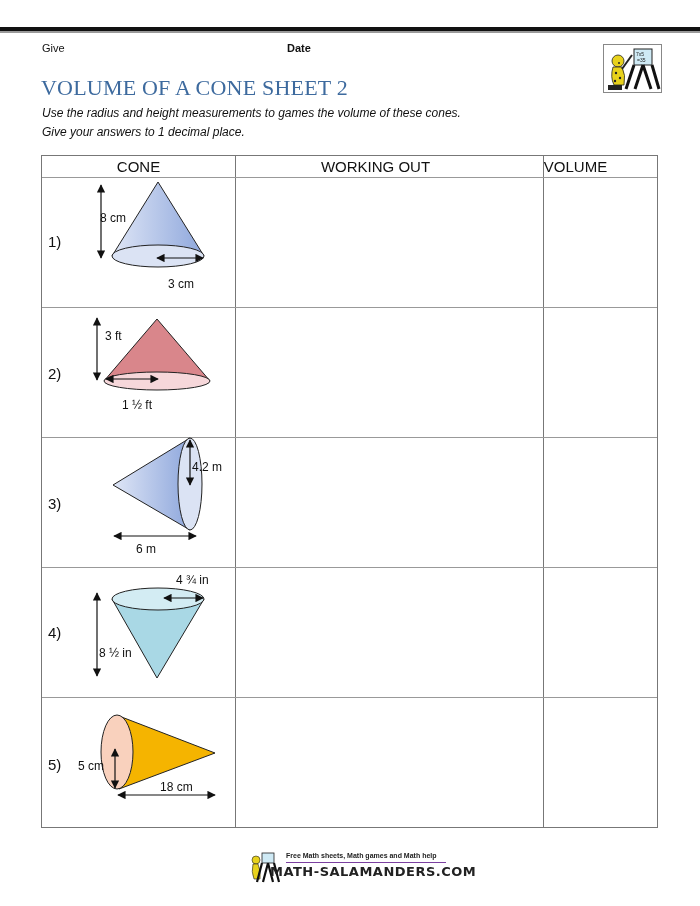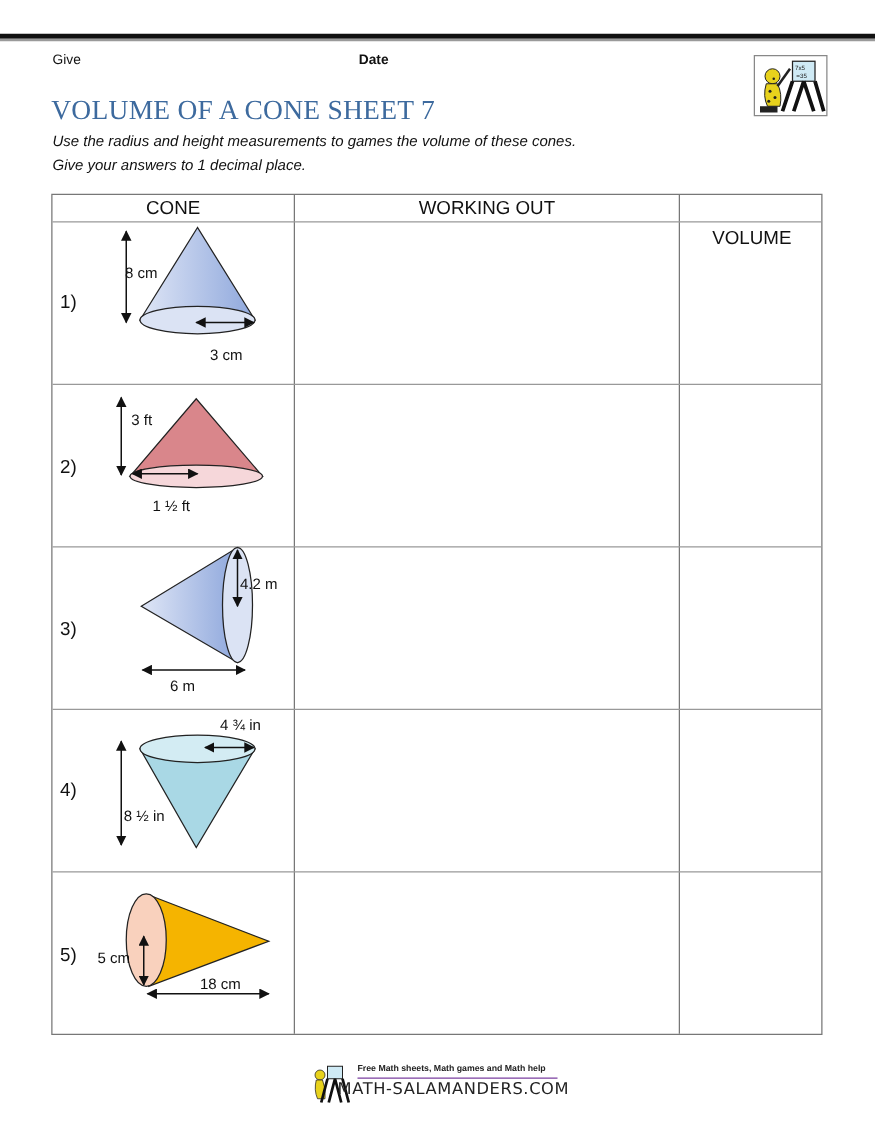--- a/index.html
+++ b/index.html
@@ -17,21 +17,21 @@
   .vline { position: absolute; top: 0; width: 1px; height: 100%; background: #777; }
   .hline { position: absolute; left: 0; width: 100%; height: 1px; background: #999; }
   .hdr { position: absolute; top: 2px; font-size: 15px; text-align: center; color: #111; }
   .row-num { position: absolute; left: 6px; font-size: 15px; }
   .cone-svg { position: absolute; left: 0; top: 0; }
   .dim { font-family: "Liberation Sans", sans-serif; font-size: 12px; fill: #111; }
   .cell { position: absolute; }
   .footer { position: absolute; left: 248px; top: 852px; width: 210px; height: 32px; }
   .footer-tag { position: absolute; left: 38px; top: 0px; font-size: 7px; font-weight: bold; color: #222; white-space: nowrap; }
   .footer-line { position: absolute; left: 38px; top: 10px; width: 160px; height: 1px; background: #7b3fa0; }
-  .footer-brand { position: absolute; left: 22px; top: 12px; font-size: 13px; font-weight: normal; letter-spacing: 0.5px; color: #222; font-family: "DejaVu Sans", sans-serif; white-space: nowrap; }
+  .footer-brand { position: absolute; left: 22px; top: 12px; font-size: 13px; font-weight: bold; letter-spacing: 0.5px; color: #222; font-family: "DejaVu Sans", sans-serif; white-space: nowrap; }
 </style>
 </head>
 <body>
 
 <div class="top-rule"></div>
 <div class="top-rule-shadow"></div>
 
 <div class="label-name">Give</div>
 <div class="label-date">Date</div>
 
@@ -45,36 +45,36 @@
     <path d="M9 22 Q6 32 10 40 L20 40 Q22 30 18 22 Z" fill="#e8d21c" stroke="#222" stroke-width="0.8"></path>
     <path d="M18 24 L28 10" stroke="#222" stroke-width="2"></path>
     <circle cx="12" cy="28" r="1.2" fill="#222"></circle>
       <circle cx="16" cy="33" r="1.2" fill="#222"></circle>
       <circle cx="11" cy="36" r="1.2" fill="#222"></circle>
       <circle cx="15" cy="18" r="1" fill="#222"></circle>
     <rect x="4" y="40" width="14" height="5" fill="#222"></rect>
   </svg>
 </div>
 
-<div class="title">VOLUME OF A CONE SHEET 7</div>
+<div class="title">VOLUME OF A CONE SHEET 2</div>
 <div class="instr instr1">Use the radius and height measurements to games the volume of these cones.</div>
 <div class="instr instr2">Give your answers to 1 decimal place.</div>
 
 <div class="sheet-table">
   <div class="vline" style="left:193px;"></div>
   <div class="vline" style="left:501px;"></div>
   <div class="hline" style="top:21px;"></div>
   <div class="hline" style="top:151px;"></div>
   <div class="hline" style="top:281px;"></div>
   <div class="hline" style="top:411px;"></div>
   <div class="hline" style="top:541px;"></div>
 
   <div class="hdr" style="left:0; width:193px;">CONE</div>
-  <div class="hdr" style="left:194px; width:307px;">WORKING OUT</div>
-  <div class="hdr" style="left:502px; width:115px;margin-top:24px;">VOLUME</div>
+  <div class="hdr" style="left:180px; width:307px;">WORKING OUT</div>
+  <div class="hdr" style="left:476px; width:115px;">VOLUME</div>
 
   <div class="row-num" style="top:77px;">1)</div>
   <div class="row-num" style="top:209px;">2)</div>
   <div class="row-num" style="top:339px;">3)</div>
   <div class="row-num" style="top:468px;">4)</div>
   <div class="row-num" style="top:600px;">5)</div>
 
   <div class="cell" style="left:194px; top:22px; width:307px; height:129px;"></div>
   <div class="cell" style="left:502px; top:22px; width:114px; height:129px;"></div>
   <div class="cell" style="left:194px; top:152px; width:307px; height:129px;"></div>

